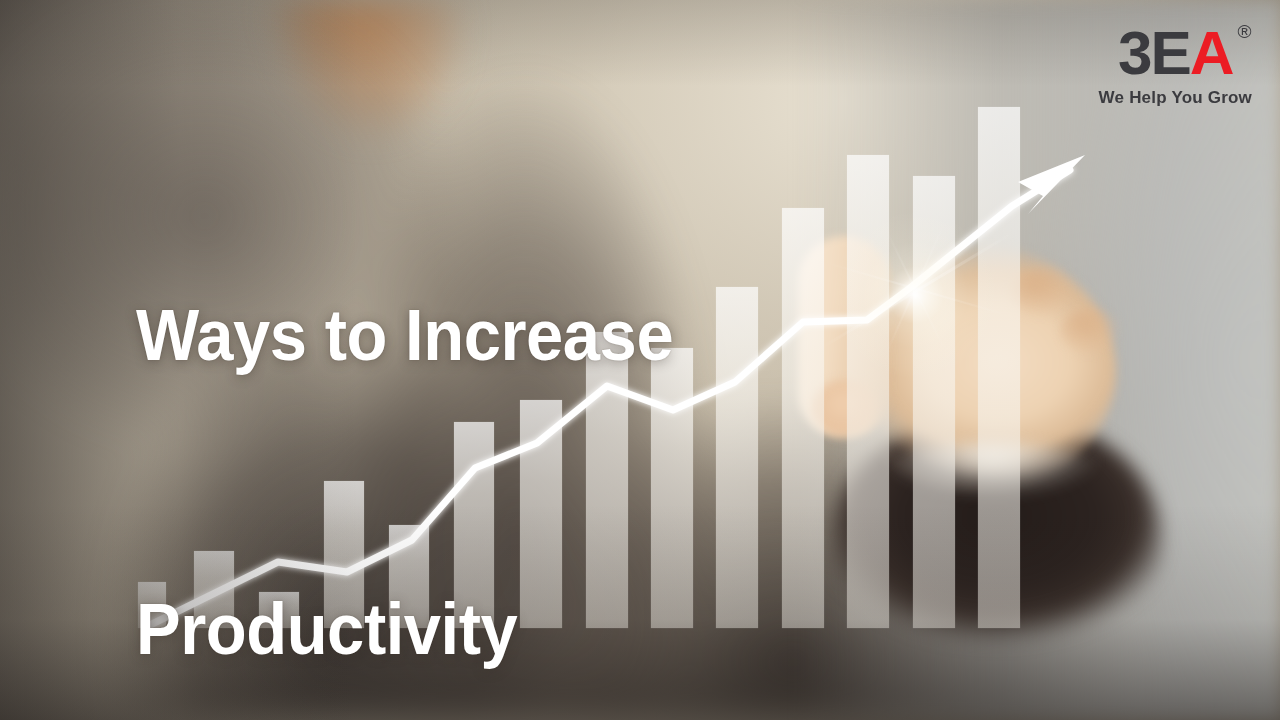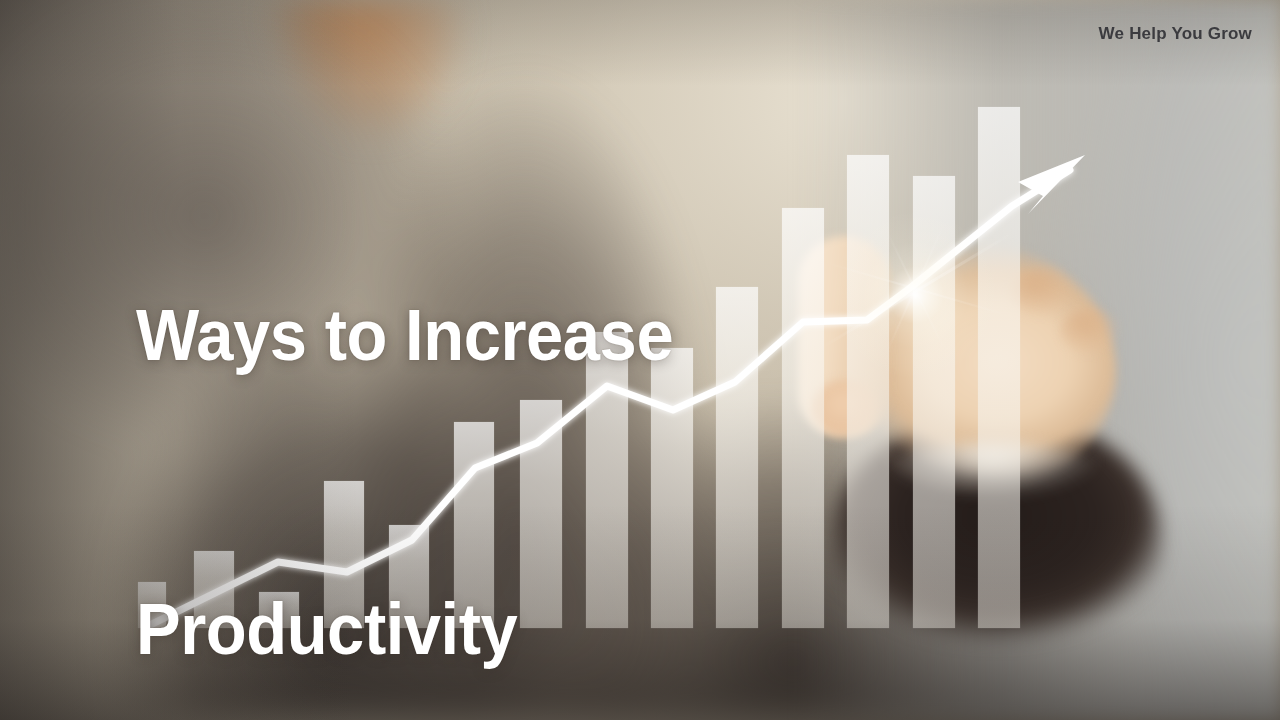--- a/index.html
+++ b/index.html
@@ -153,20 +153,21 @@
     display:inline-block;
   }
   #logo-3 { color:#3b3b3f; }
   #logo-e { color:#3b3b3f; }
   #logo-a { color:#ec1c24; }
   #logo-r {
     position:absolute; right:-17px; top:-2px;
     font-size:19px; line-height:19px; font-weight:400; color:#3b3b3f;
   }
   #logo-tagline {
+    margin-top:6px;
     font-family:"Liberation Sans", sans-serif;
     font-weight:700;
     font-size:17px;
     letter-spacing:0.2px;
     color:#3b3b3f;
     white-space:nowrap;
   }
 </style>
 </head>
 <body>
@@ -227,16 +228,20 @@
 
   <div class="bg-layer" id="bg-vignette"></div>
 
   <h1 id="headline">
     <span class="hl-line">Ways to Increase</span>
     <span class="hl-line">Productivity</span>
     
   </h1>
 
   <div id="logo">
+    <div id="logo-mark">
+      <span id="logo-3">3</span><span id="logo-e">E</span><span id="logo-a">A</span>
+      <span id="logo-r">®</span>
+    </div>
     <div id="logo-tagline">We Help You Grow</div>
   </div>
 
 </div>
 
 </body></html>

